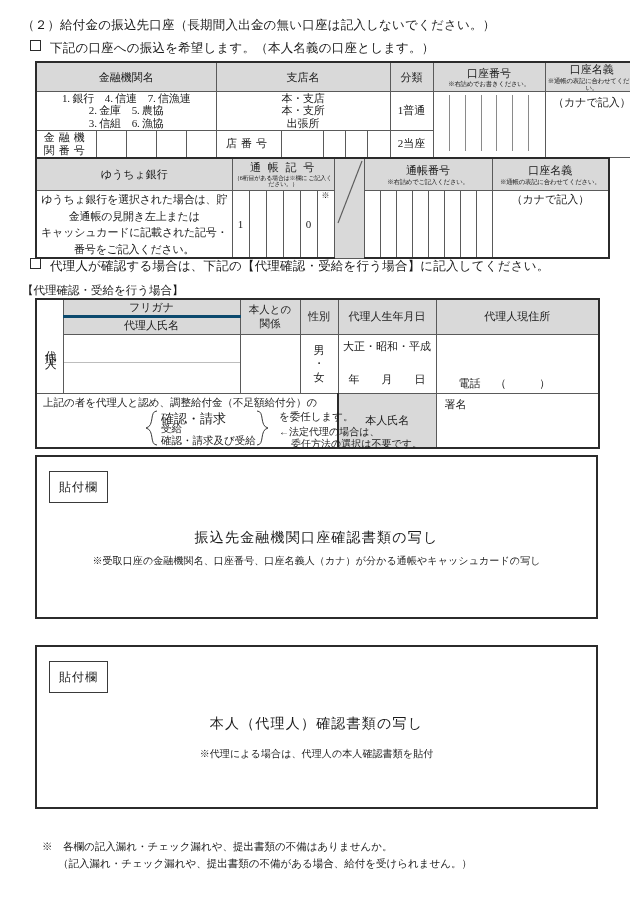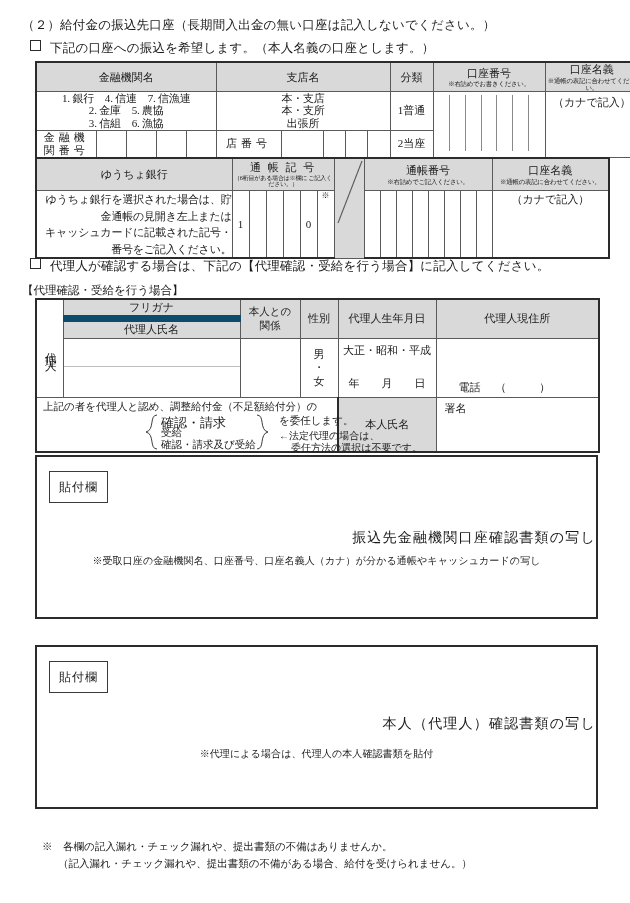--- a/index.html
+++ b/index.html
@@ -126,21 +126,21 @@
     background: #fff;
     display: flex;
     align-items: center;
     justify-content: center;
     font-size: 12px;
     letter-spacing: 1px;
   }
   .attach-title {
     position: absolute;
     width: 100%;
-    text-align: right;
+    text-align: center;
     font-size: 14px;
     letter-spacing: 1.2px;
   }
   .attach-note {
     position: absolute;
     width: 100%;
     text-align: center;
     font-size: 10px;
     letter-spacing: 0.1px;
   }
@@ -286,21 +286,21 @@
       <td class="head-cell outer-t" colspan="8">
         <span>通帳番号</span>
         <span class="sub">※右詰めでご記入ください。</span>
       </td>
       <td class="head-cell outer-t outer-r">
         <span>口座名義</span>
         <span class="sub">※通帳の表記に合わせてください。</span>
       </td>
     </tr>
     <tr>
-      <td class="outer-l outer-b tiny" style="height:35px; text-align:right; line-height:1.5;">
+      <td class="outer-l outer-b tiny" style="height:35px; text-align:center; line-height:1.5;">
         <div>ゆうちょ銀行を選択された場合は、貯金通帳の見開き左上または</div>
         <div>キャッシュカードに記載された記号・番号をご記入ください。</div>
       </td>
       <td class="outer-b digit">1</td>
       <td class="outer-b digit"></td>
       <td class="outer-b digit"></td>
       <td class="outer-b digit"></td>
       <td class="outer-b digit">0</td>
       <td class="outer-b" style="vertical-align:top; font-size:8px;">※</td>
       <td class="outer-b"></td>
@@ -342,21 +342,21 @@
       <td class="head-cell outer-t" style="height:15px;">フリガナ</td>
       <td class="head-cell outer-t" rowspan="2" style="font-size:10.5px; line-height:1.35;">
         <div>本人との</div>
         <div>関係</div>
       </td>
       <td class="head-cell outer-t" rowspan="2">性別</td>
       <td class="head-cell outer-t" rowspan="2">代理人生年月日</td>
       <td class="head-cell outer-t outer-r" rowspan="2">代理人現住所</td>
     </tr>
     <tr>
-      <td class="head-cell" style="height:16px; border-top:7px solid #0c4a6e;">代理人氏名</td>
+      <td class="head-cell" style="height:16px; border-top:3px solid #0c4a6e;">代理人氏名</td>
     </tr>
 
     <tr>
       <td style="height:58px; vertical-align:top; padding:0;">
         <div style="height:27px;"></div>
         <div class="dashline" style="height:0;"></div>
         <div style="height:29px;"></div>
       </td>
       <td></td>
       <td class="gender">

